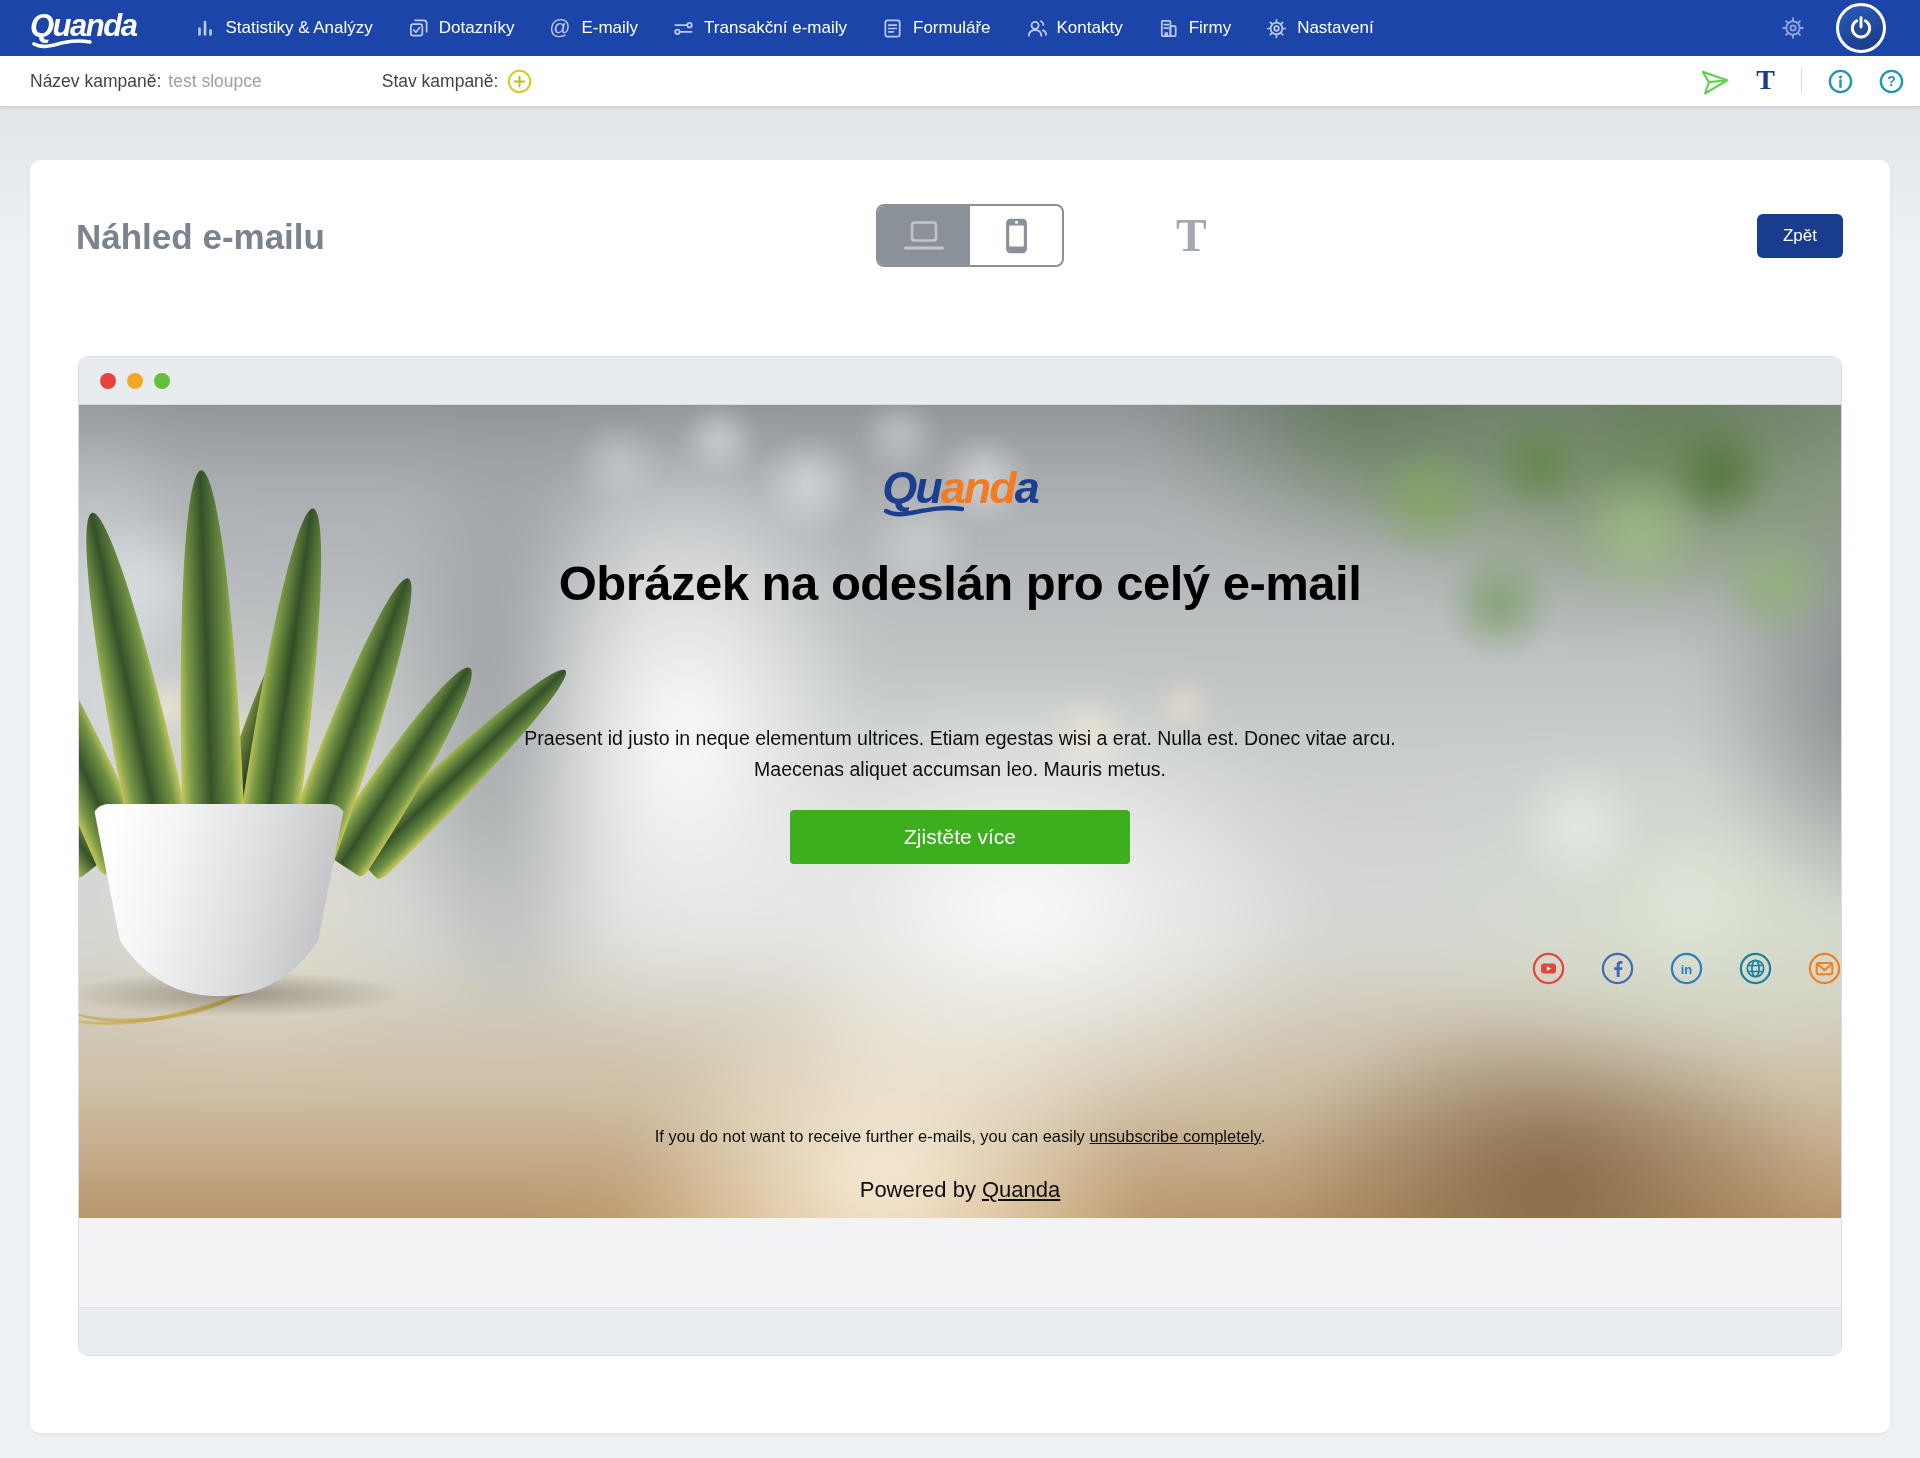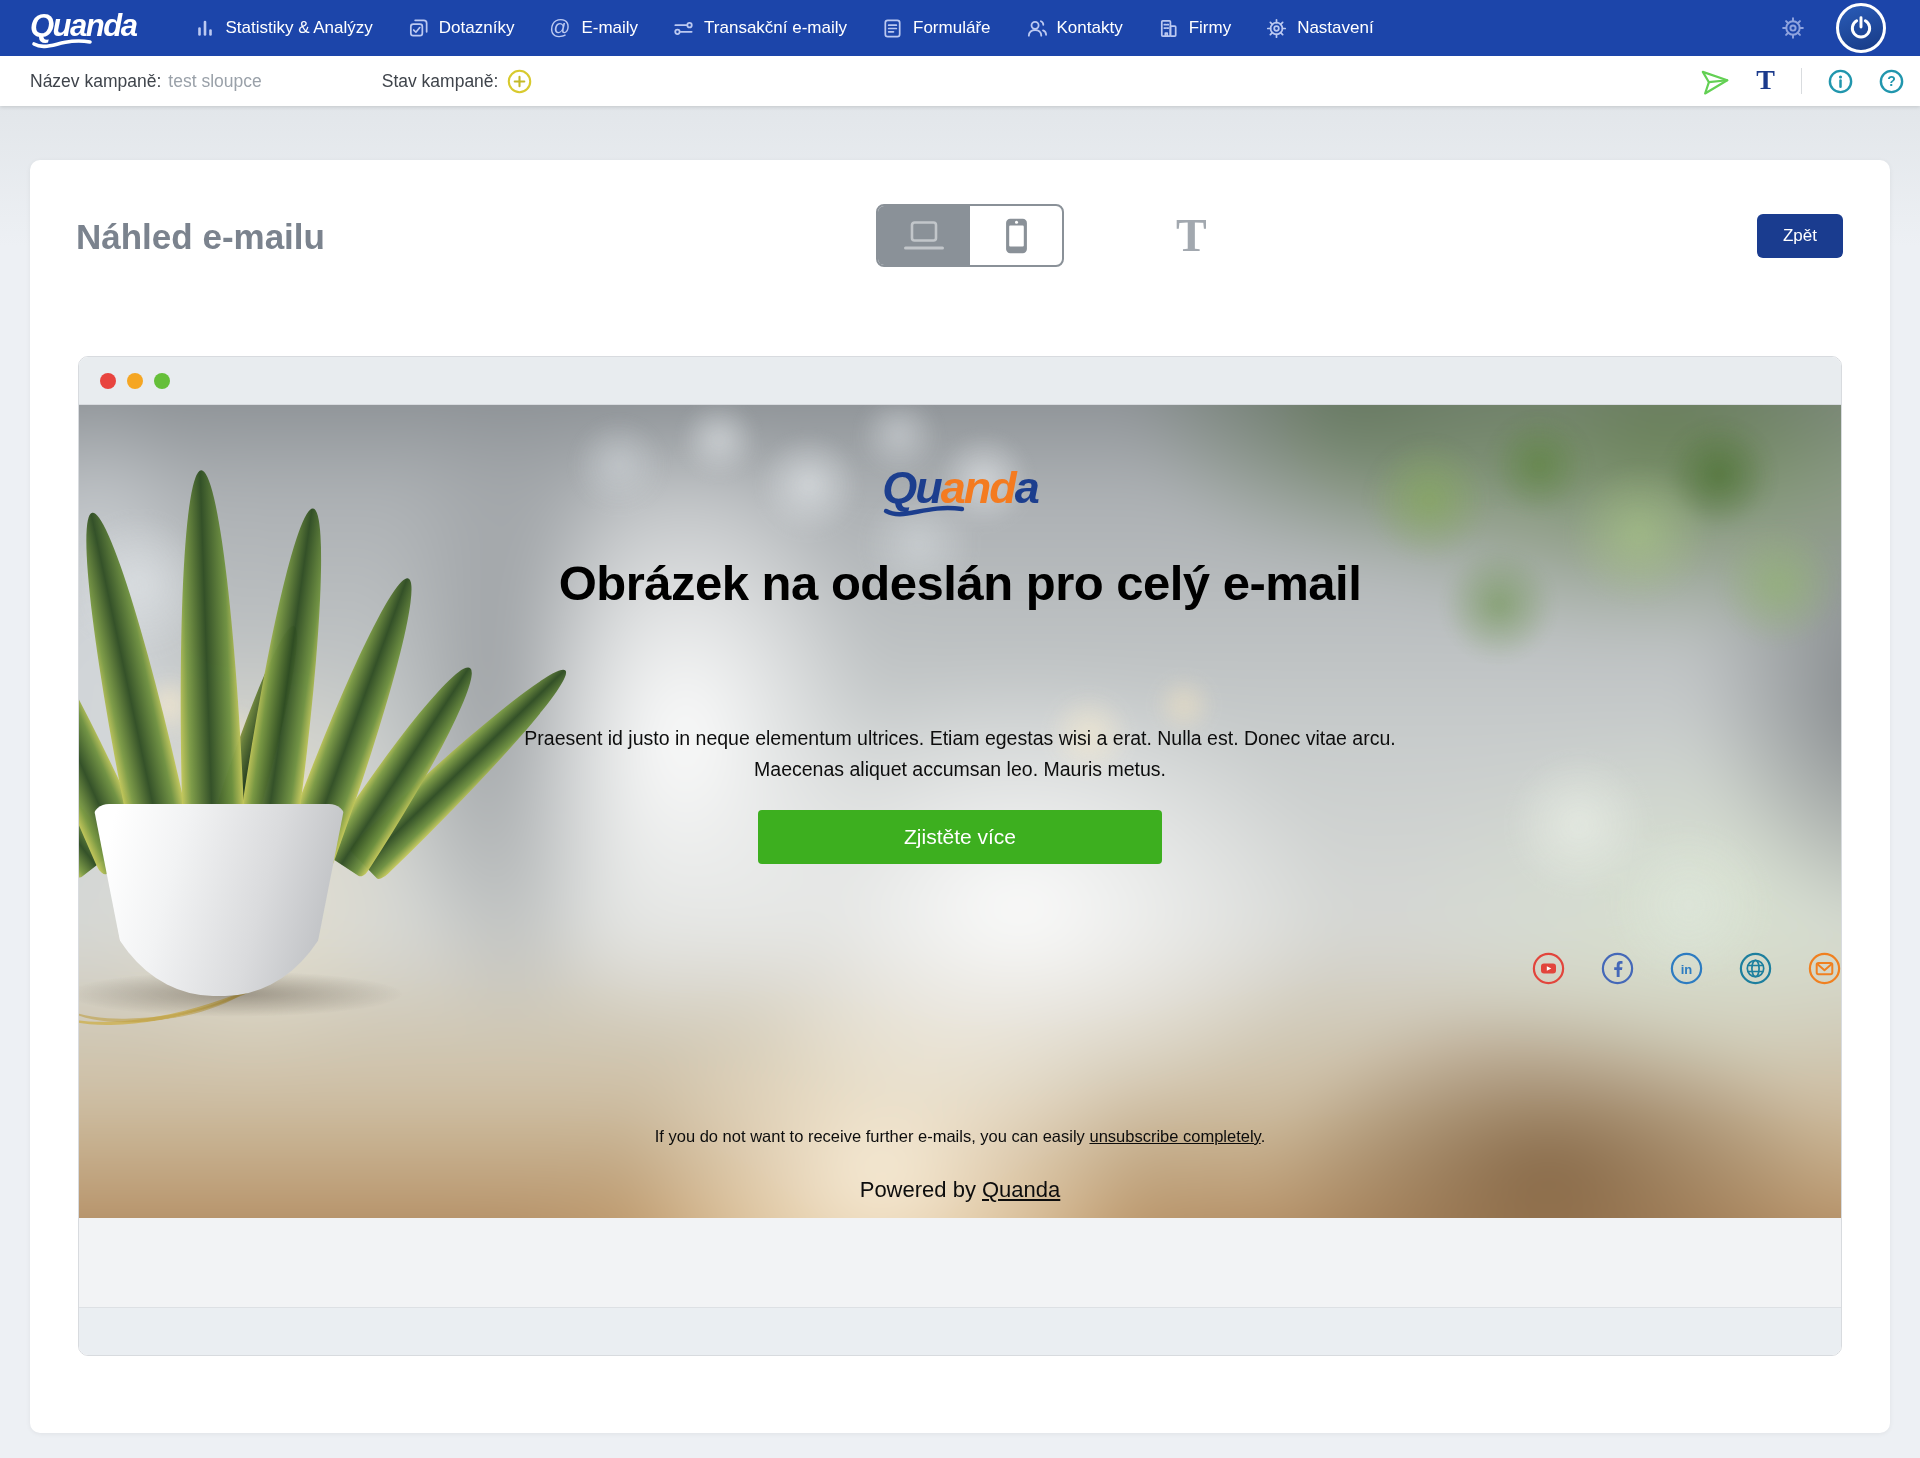--- a/index.html
+++ b/index.html
@@ -114,21 +114,21 @@
   .email-content { position:absolute; inset:0; text-align:center; color:#0d0d0d; }
   .email-logo { position:absolute; top:60px; width:100%; font-size:45px; font-weight:800; font-style:italic;
                 letter-spacing:-2px; line-height:1; }
   .email-logo .inner { position:relative; display:inline-block; padding-bottom:6px; }
   .email-logo .inner svg { position:absolute; left:0; bottom:-2px; }
   .lg-blue { color:#1c3e8e; } .lg-orange { color:#f47b20; }
   .email-heading { position:absolute; top:150px; left:50%; transform:translateX(-50%); width:880px;
                    font-size:49px; font-weight:700; line-height:1.16; letter-spacing:-.5px; color:#000; }
   .email-body { position:absolute; top:318px; left:50%; transform:translateX(-50%); width:930px;
                 font-size:19.5px; line-height:1.58; }
-  .email-cta { position:absolute; top:405px; left:50%; transform:translateX(-50%); width:404px; height:54px;
+  .email-cta { position:absolute; top:405px; left:50%; transform:translateX(-50%); width:340px; height:54px;
                background:#3daf1f; border:none; border-radius:4px; color:#fff; font-size:21px;
                font-family:"Liberation Sans",sans-serif; cursor:pointer;text-align:center; }
   .social-row { position:absolute; top:547px; width:100%; display:flex; justify-content:flex-end; gap:36px; }
   .social { width:33px; height:33px; cursor:pointer; }
   .footer-sent { position:absolute; top:698px; width:100%; font-size:15px; }
   .footer-unsub { position:absolute; top:722px; width:100%; font-size:16.5px; }
   .footer-powered { position:absolute; top:772px; width:100%; font-size:22px; }
   .u-link { text-decoration:underline; cursor:pointer; }
 
   .email-gap { height:89px; background:#f2f3f5; }

